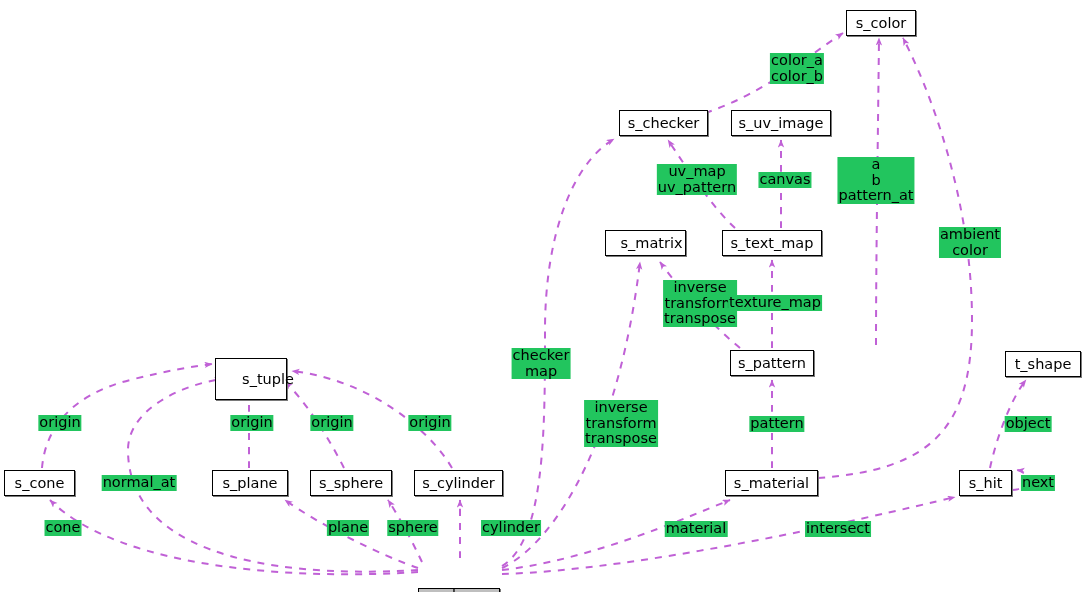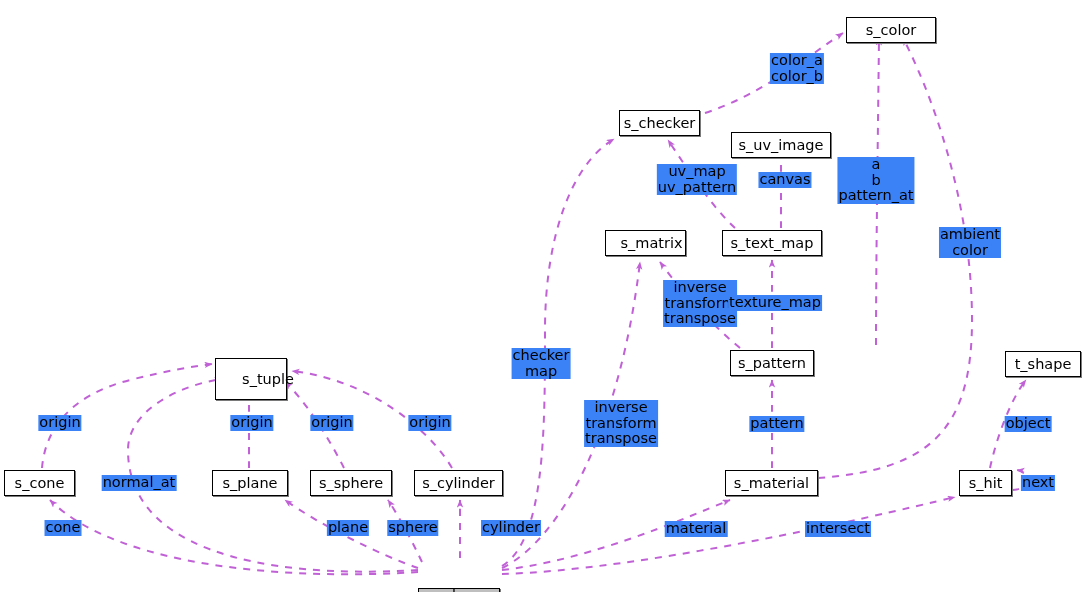--- a/index.html
+++ b/index.html
@@ -32,21 +32,21 @@
   .node.highlight{
     background:#bfbfbf;
   }
   .edge-label{
     position:absolute;
     color:#000000;
     font-size:14.5px;
     line-height:15.5px;
     white-space:pre;
     text-align:center;
-    background:#3b82f6;
+    background:#22c55e;
     padding:0 1px;
   }
 </style>
 </head>
 <body>
 
 <div id="canvas">
 
   <svg id="edges" viewBox="0 0 1085 592" xmlns="http://www.w3.org/2000/svg">
     <defs>
@@ -75,23 +75,23 @@
         <path d="M 42 468 C 45 430, 70 395, 130 380 C 165 371, 195 366, 212 364" fill="none" stroke="#c061d6" stroke-width="2" stroke-dasharray="7,7" marker-end="url(#arrowhead)"></path>
         <path d="M 249 468 C 249 440, 249 405, 249 380" fill="none" stroke="#c061d6" stroke-width="2" stroke-dasharray="7,7" marker-end="url(#arrowhead)"></path>
         <path d="M 344 468 C 330 440, 305 400, 285 382" fill="none" stroke="#c061d6" stroke-width="2" stroke-dasharray="7,7" marker-end="url(#arrowhead)"></path>
         <path d="M 452 468 C 430 430, 370 380, 292 371" fill="none" stroke="#c061d6" stroke-width="2" stroke-dasharray="7,7" marker-end="url(#arrowhead)"></path>
         <path d="M 990 468 C 996 440, 1010 400, 1026 380" fill="none" stroke="#c061d6" stroke-width="2" stroke-dasharray="7,7" marker-end="url(#arrowhead)"></path>
         <path d="M 1012 490 C 1030 490, 1032 472, 1017 470" fill="none" stroke="#c061d6" stroke-width="2" stroke-dasharray="7,7" marker-end="url(#arrowhead)"></path>
       </g>
   </svg>
 
   <div id="node-layer">
-      <div class="node" style="left: 846px; top: 17px; width: 90px; height: 26px;">s_color</div>
-      <div class="node" style="left: 619px; top: 110px; width: 81px; height: 26px;">s_checker</div>
-      <div class="node" style="left: 731px; top: 110px; width: 100px; height: 26px; margin-top: 22px;">s_uv_image</div>
+      <div class="node" style="left: 846px; top: 10px; width: 70px; height: 26px;">s_color</div>
+      <div class="node" style="left: 619px; top: 110px; width: 89px; height: 26px;">s_checker</div>
+      <div class="node" style="left: 731px; top: 110px; width: 100px; height: 26px;">s_uv_image</div>
       <div class="node" style="left: 605px; top: 230px; width: 81px; height: 26px; padding-left: 12px;">s_matrix</div>
       <div class="node" style="left: 722px; top: 230px; width: 100px; height: 26px;">s_text_map</div>
       <div class="node" style="left: 215px; top: 358px; width: 72px; height: 42px; padding-left: 34px;">s_tuple</div>
       <div class="node" style="left: 730px; top: 350px; width: 84px; height: 26px;">s_pattern</div>
       <div class="node" style="left: 1005px; top: 351px; width: 76px; height: 26px;">t_shape</div>
       <div class="node" style="left: 4px; top: 470px; width: 71px; height: 26px;">s_cone</div>
       <div class="node" style="left: 212px; top: 470px; width: 76px; height: 26px;">s_plane</div>
       <div class="node" style="left: 310px; top: 470px; width: 82px; height: 26px;">s_sphere</div>
       <div class="node" style="left: 414px; top: 470px; width: 89px; height: 26px;">s_cylinder</div>
       <div class="node" style="left: 725px; top: 470px; width: 93px; height: 26px;">s_material</div>

